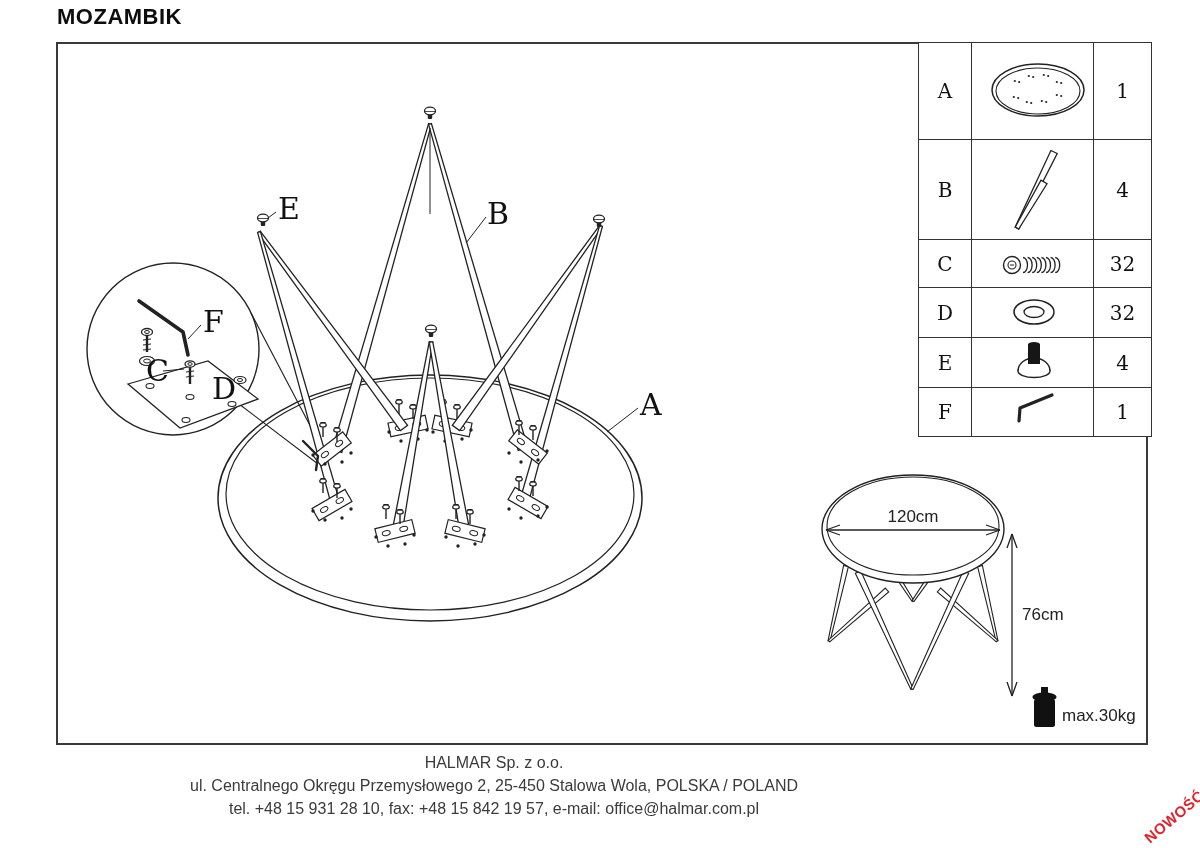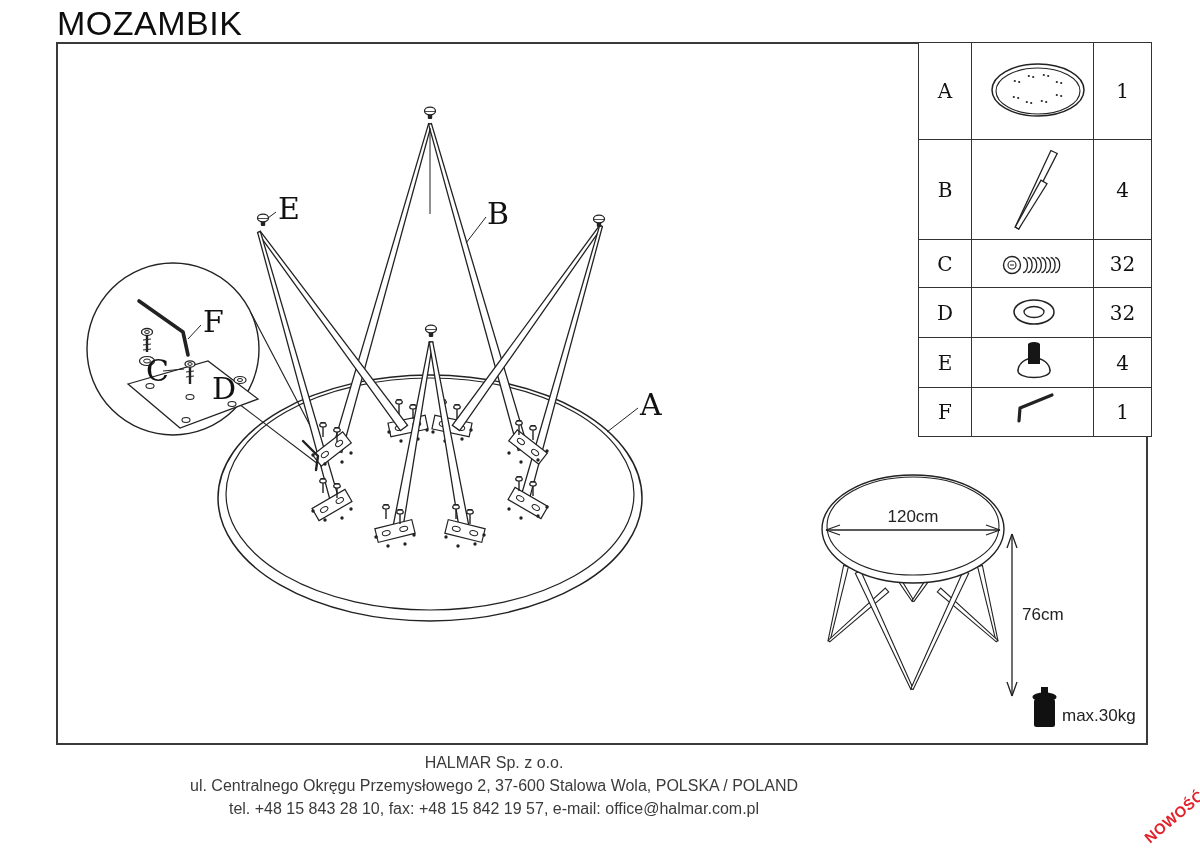--- a/index.html
+++ b/index.html
@@ -1,18 +1,18 @@
 <!DOCTYPE html>
 <html><head>
 <meta charset="utf-8">
 <style>
   html,body{margin:0;padding:0;background:#fff;}
   .page{position:relative;width:1200px;height:848px;background:#fff;overflow:hidden;
         font-family:"Liberation Sans",sans-serif;color:#111;}
-  .title{position:absolute;left:57px;top:4px;margin:0;font-size:34px;font-weight:normal;
+  .title{position:absolute;left:57px;top:4px;margin:0;font-size:22px;font-weight:bold;
          letter-spacing:.5px;color:#0d0d0d;font-family:"Liberation Sans",sans-serif;}
   .frame{position:absolute;left:56px;top:42px;width:1088px;height:699px;
          border:2px solid #3a3a3a;background:transparent;}
   #diagram{position:absolute;left:56px;top:42px;width:1092px;height:703px;}
   .parts-table{position:absolute;left:918px;top:42px;width:230px;border-collapse:collapse;
                background:#fff;table-layout:fixed;z-index:5;}
   .parts-table td{border:1.6px solid #333;padding:0;text-align:center;vertical-align:middle;
                   font-family:"DejaVu Serif",serif;font-size:20px;color:#111;}
   .parts-table td.icon-cell{padding:0;}
   .parts-table svg{display:block;width:100%;height:100%;}
@@ -397,21 +397,21 @@
        <polyline points="80,7 48,20 47,33" fill="none" stroke="#222222" stroke-width="3.2" stroke-linecap="round" stroke-linejoin="round"></polyline>
             </svg>
           </td>
           <td style="width: 57px;">1</td>
         </tr>
       </tbody>
   </table>
 
   <div class="footer">
     <div>HALMAR Sp. z o.o.</div>
-    <div>ul. Centralnego Okręgu Przemysłowego 2, 37-600 Stalowa Wola, POLSKA / POLAND</div>
-    <div>tel. +48 15 843 28 10, fax: +48 15 842 19 57, e-mail: office@halmar.com.pl</div>
+    <div>ul. Centralnego Okręgu Przemysłowego 2, 25-450 Stalowa Wola, POLSKA / POLAND</div>
+    <div>tel. +48 15 931 28 10, fax: +48 15 842 19 57, e-mail: office@halmar.com.pl</div>
   </div>
 
   <div class="nowosc">
     <span style="color: rgb(225, 34, 43);">NOWOŚĆ</span>
   </div>
 
 </div>
 
 </body></html>

